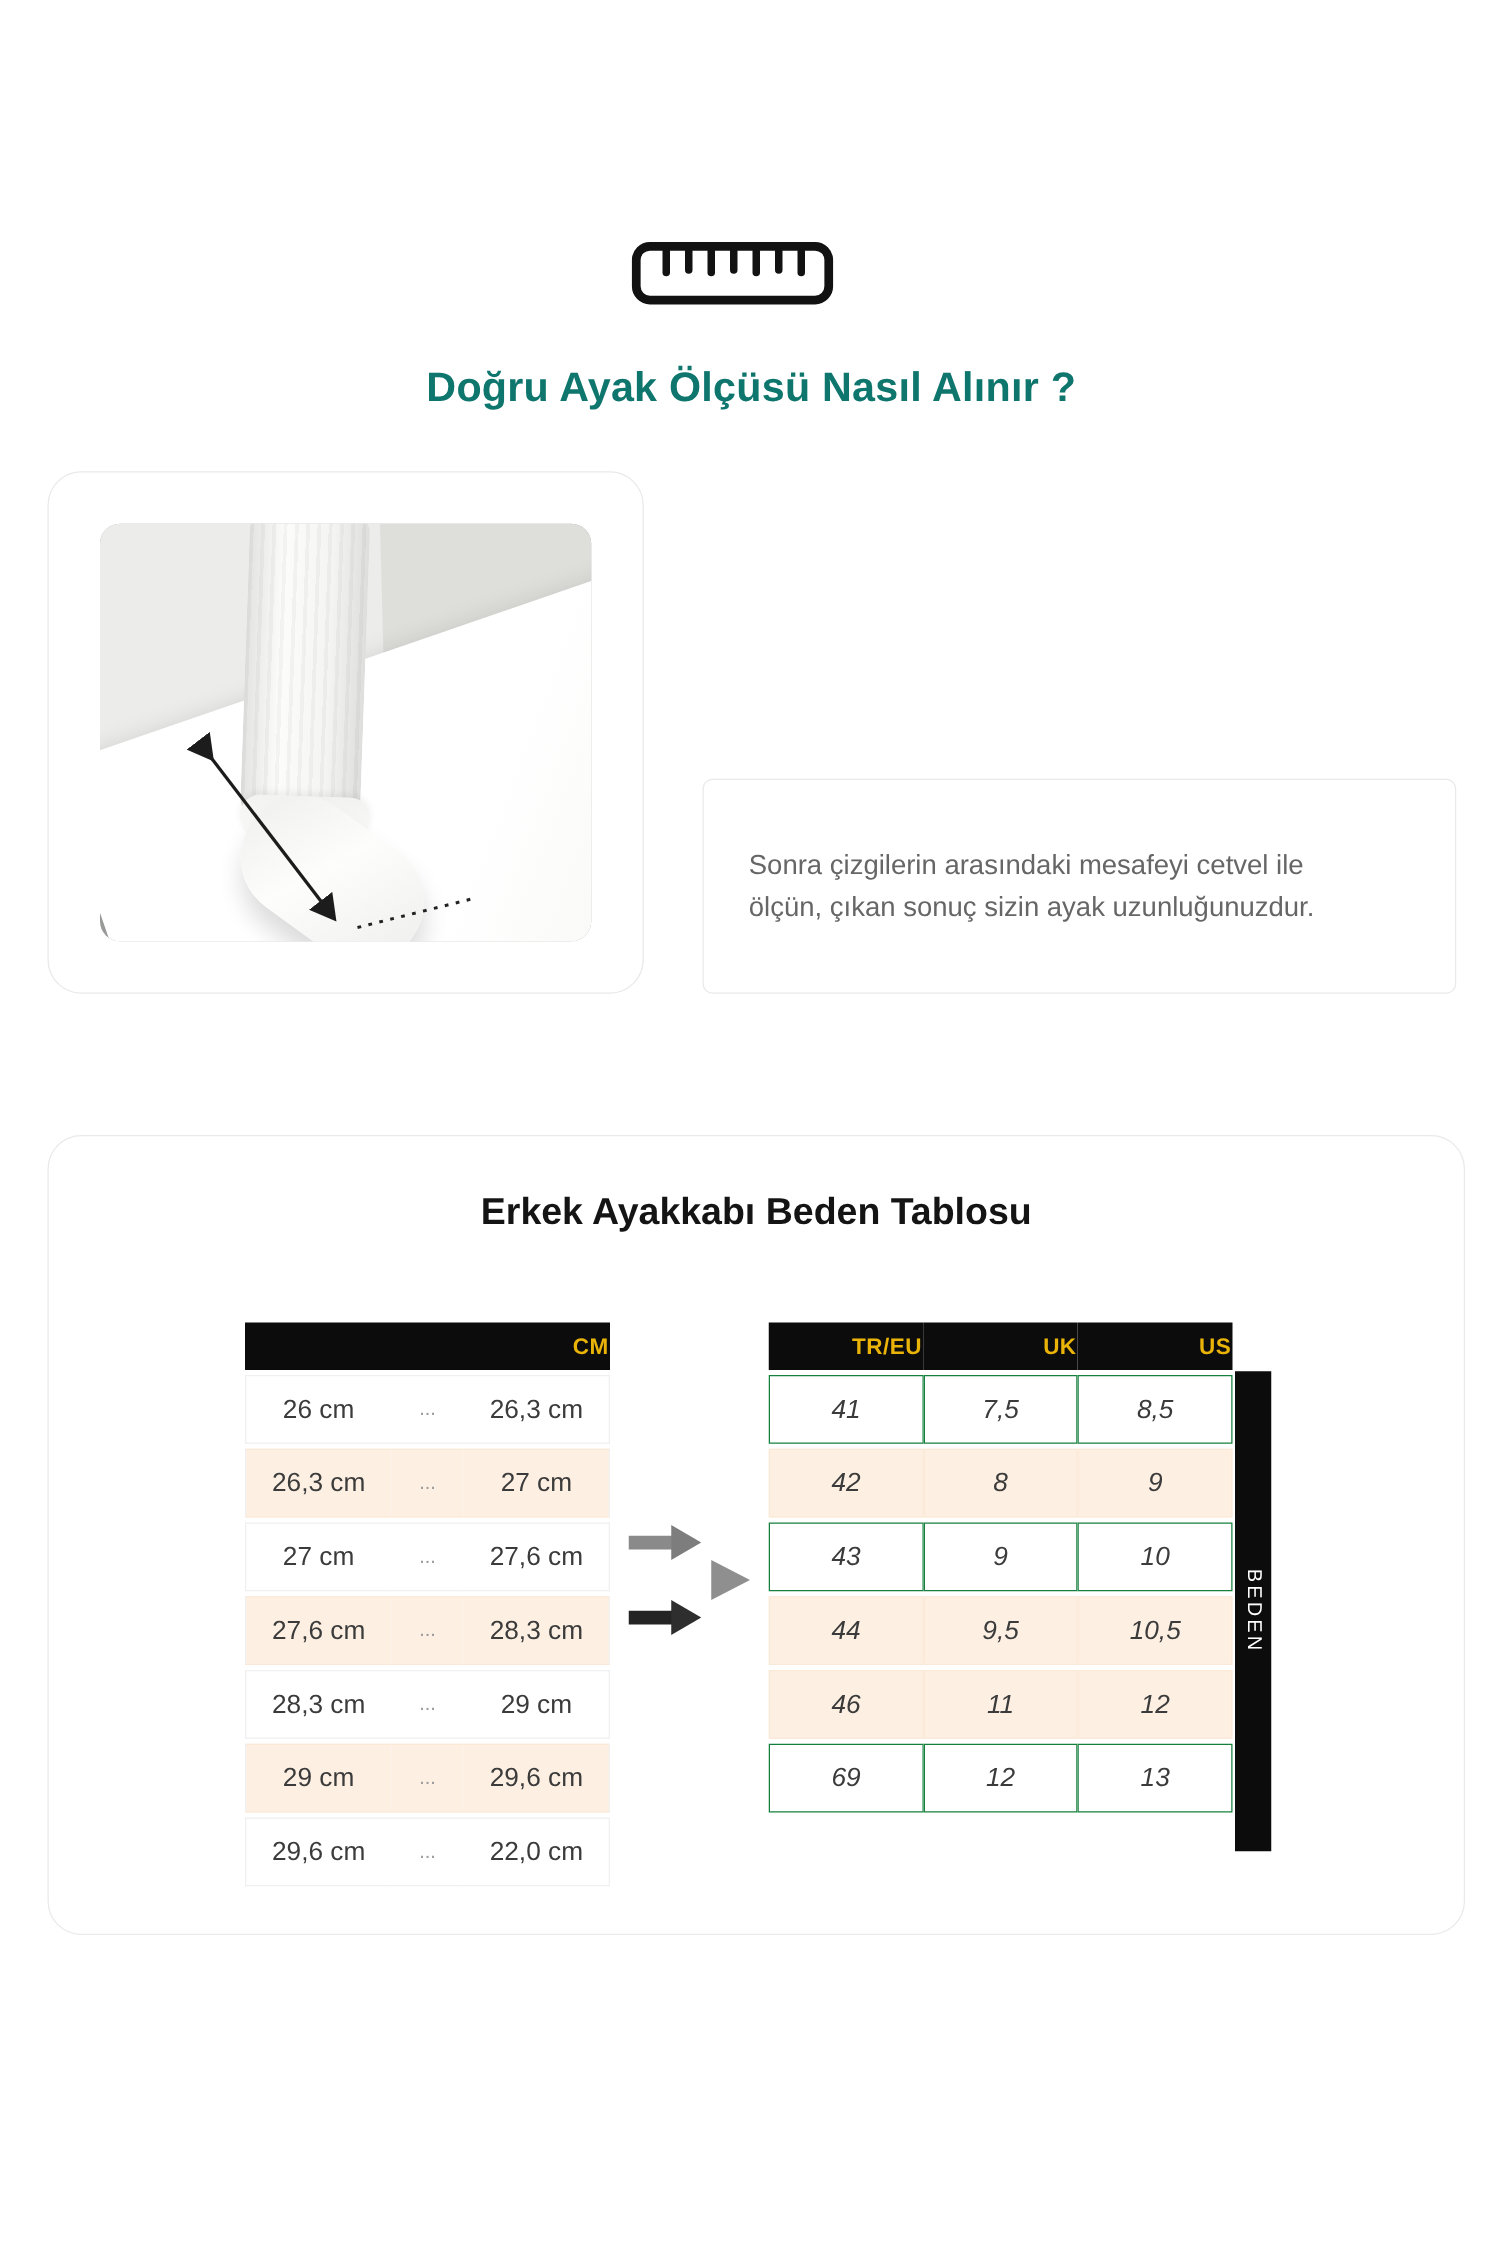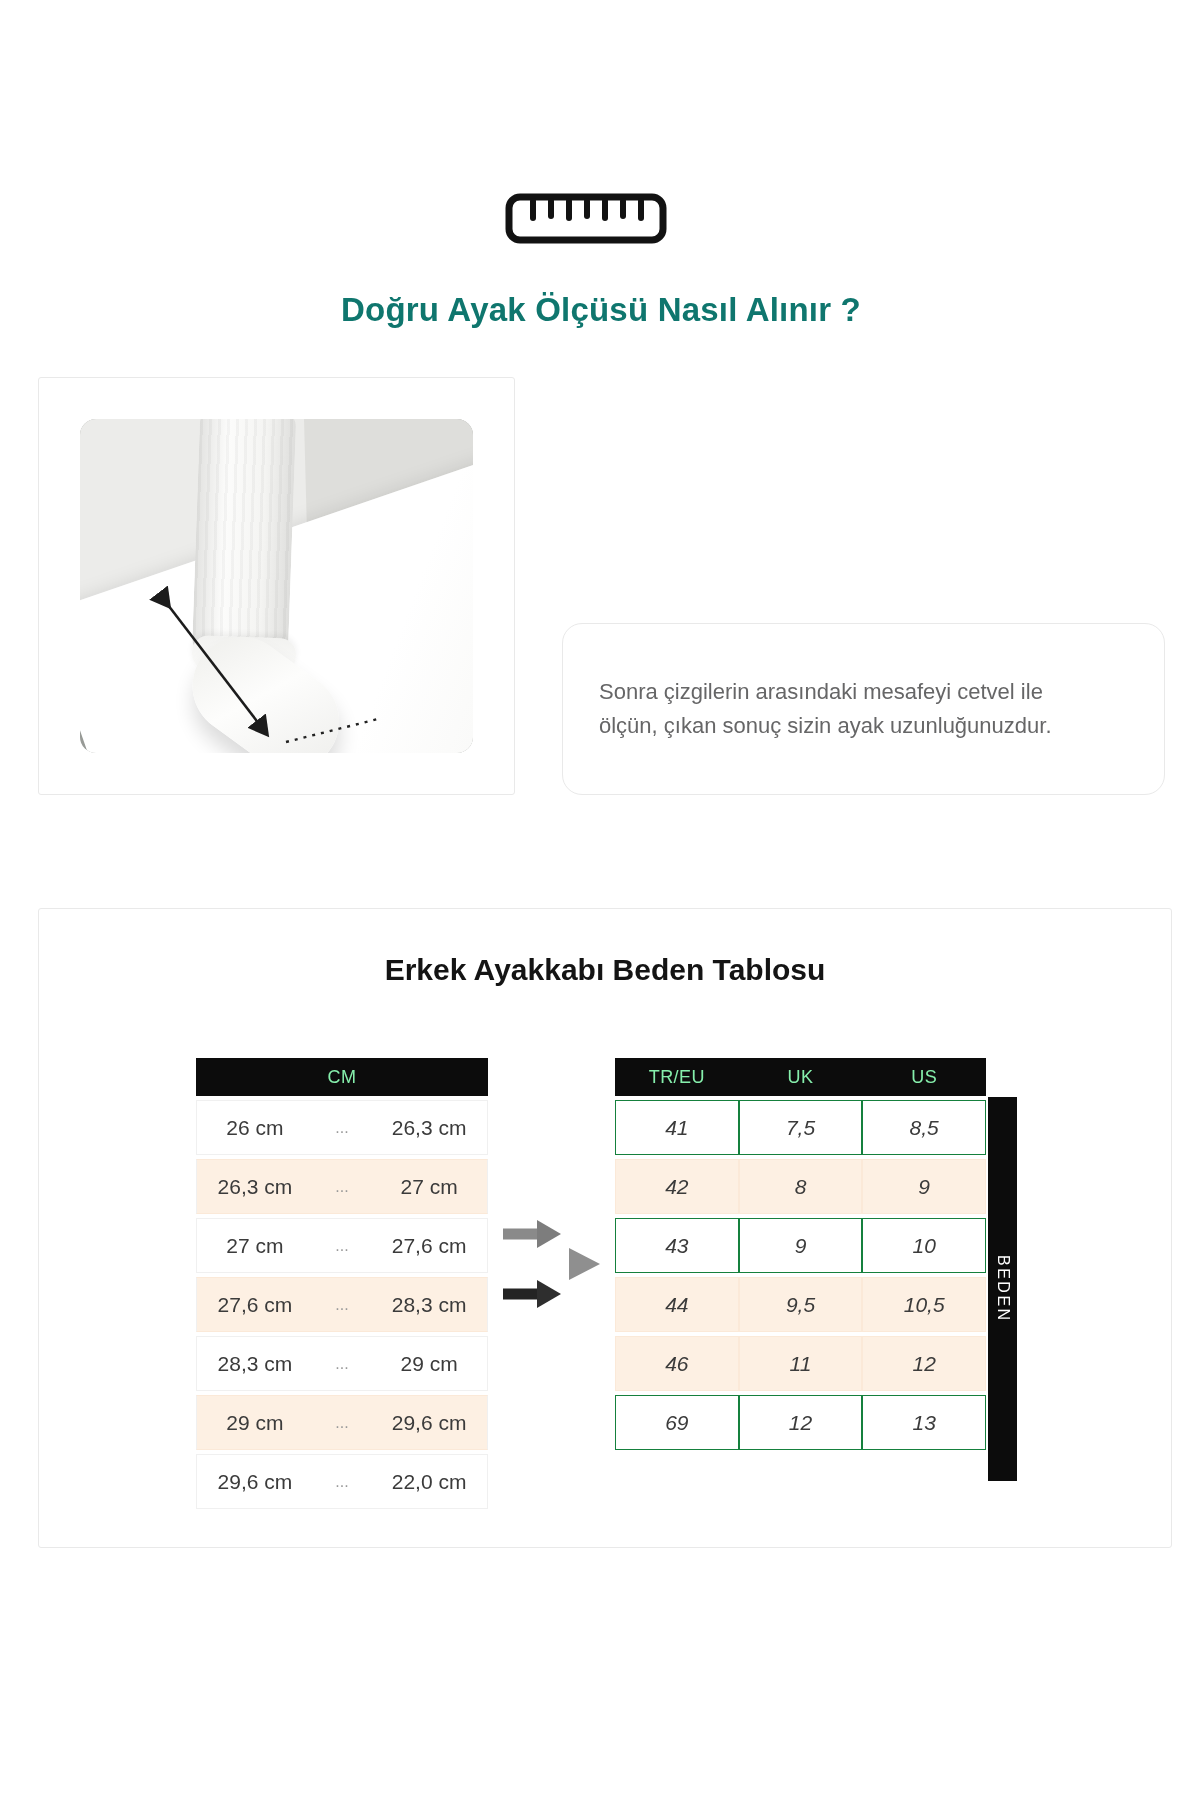--- a/index.html
+++ b/index.html
@@ -5,24 +5,24 @@
   html,body{margin:0;padding:0;background:#ffffff;}
   .page{position:relative;width:1200px;height:1800px;background:#fff;
         font-family:"Liberation Sans","DejaVu Sans",sans-serif;overflow:hidden;}
 
   
   .ruler-wrap{position:absolute;left:505px;top:193px;width:162px;height:52px;}
   .main-title{position:absolute;left:0;top:290px;width:1200px;margin:1px;
               text-align:center;font-size:33px;font-weight:700;color:#0f766e;letter-spacing:.2px;}
 
   
-  .card{position:absolute;border:1px solid #e9e9e9;border-radius:3px;background:#fff;box-sizing:border-box;}
+  .card{position:absolute;border:1px solid #e9e9e9;border-radius:27px;background:#fff;box-sizing:border-box;}
   .photo-card{left:38px;top:377px;width:477px;height:418px;}
   .tip-1{left:562px;top:377px;width:603px;height:220px;border-radius:28px;}
-  .tip-2{left:562px;top:623px;width:603px;height:172px;border-radius:20px;
+  .tip-2{left:562px;top:623px;width:603px;height:172px;border-radius:8px;
          display:flex;align-items:center;}
   .tip-text{margin:0;color:#666667;font-size:22px;line-height:34px;}
   .tip-1 .tip-text{padding:33px 58px 0 36px;}
   .tip-2 .tip-text{padding:0 58px 0 36px;}
 
   
   .photo{position:absolute;left:41px;top:41px;width:393px;height:334px;border-radius:16px;
          overflow:hidden;background:#a5a8a4;}
   .wall-left{position:absolute;left:0;top:0;width:100%;height:100%;background:#ececea;
              clip-path:polygon(0 0,58% 0,58% 32%,23% 52%,0 60%);}
@@ -44,22 +44,22 @@
              background:linear-gradient(115deg,#efefec,#fdfdfc 45%,#eeeeec);
              transform-origin:10px 50%;transform:rotate(36deg);
              box-shadow:10px 12px 20px rgba(0,0,0,.14);}
   .photo-overlay{position:absolute;left:0;top:0;}
 
   
   .size-card{left:38px;top:908px;width:1134px;height:640px;}
   .size-title{margin:0;padding-top:44px;text-align:center;font-size:30px;font-weight:700;color:#141414;}
 
   table{position:absolute;border-collapse:separate;border-spacing:0 4px;table-layout:fixed;}
-  thead th{background:#0c0c0c;color:#86efac;height:36px;font-size:18px;font-weight:400;
-           text-align:center;letter-spacing:.4px;}
+  thead th{background:#0c0c0c;color:#eab308;height:36px;font-size:18px;font-weight:700;
+           text-align:right;letter-spacing:.4px;}
   td{height:51px;text-align:center;vertical-align:middle;font-size:21px;color:#3b3b3b;background:#fff;
      border-top:1px solid #f0f0f0;border-bottom:1px solid #f0f0f0;}
   .cm-table{left:157px;top:145px;width:292px;}
   .cm-table col.c-val{width:40%;} .cm-table col.c-sep{width:20%;}
   .cm-table td:first-child{border-left:1px solid #f0f0f0;}
   .cm-table td:last-child{border-right:1px solid #f0f0f0;}
   .cm-table td.sep{font-size:16px;color:#9a9a9a;}
   .size-table{left:576px;top:145px;width:371px;}
   .size-table td{border:1px solid #15803d;font-style:italic;}
   tr.alt td{background:#fdf0e3;border-color:#fbe9d8;}

